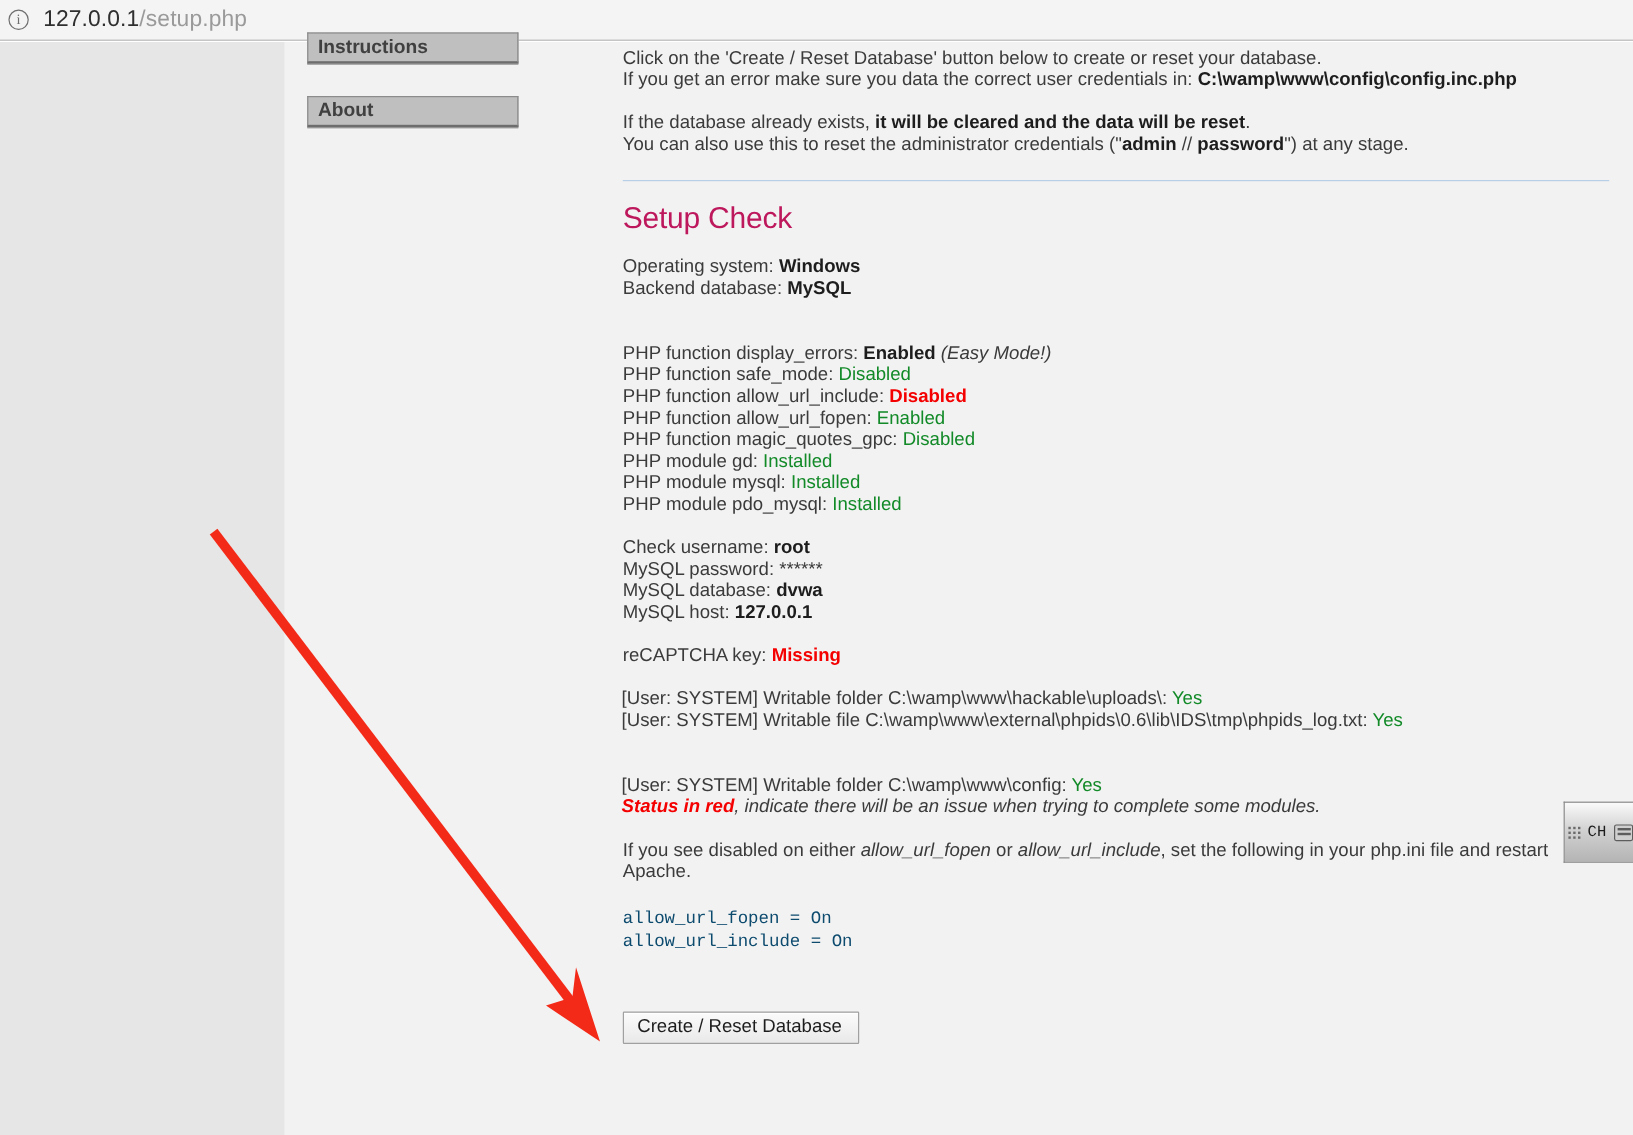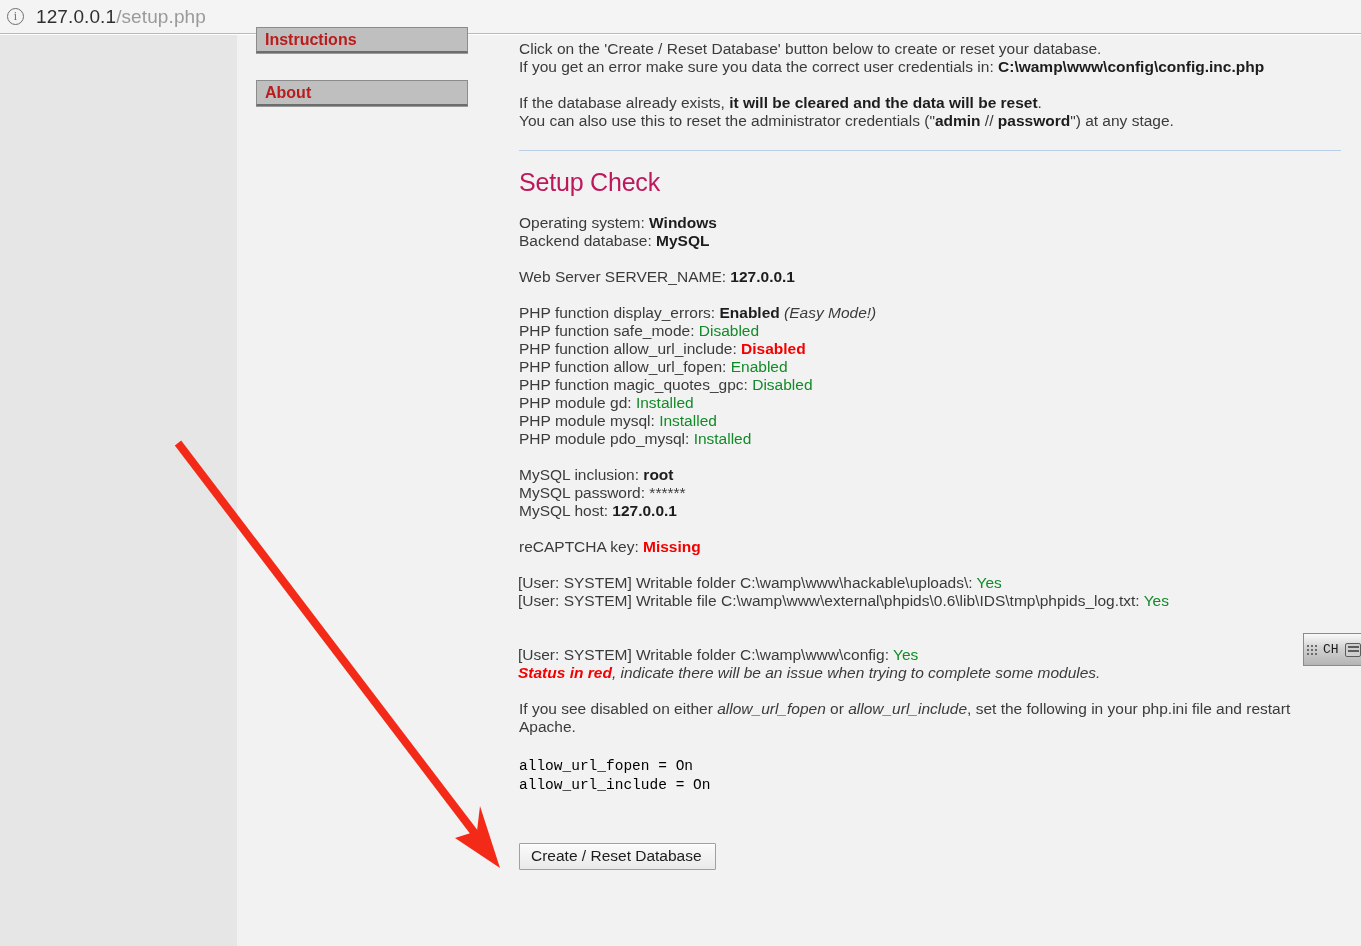--- a/index.html
+++ b/index.html
@@ -62,29 +62,29 @@
     background: #e6e6e6;
   }
 
   
   #sidebar {
     position: absolute;
     left: 256px; top: -8px;
     width: 212px;
   }
   .side-btn {
-    width: 212px;
+    width: 176px;
     height: 26px;
     background: #bfbfbf;
     border: 1px solid #8c8c8c;
     border-bottom: 2px solid #6d6d6d;
     box-sizing: border-box;
     font-size: 16px;
     font-weight: bold;
-    color: #b91c1c;
+    color: #404040;
     line-height: 24px;
     padding-left: 8px;
     box-shadow: 0 1px 0 #9a9a9a;
   }
   #side-btn-instructions { margin-bottom: 27px; }
 
   
   #content {
     position: absolute;
     left: 519px; top: 0px;
@@ -112,21 +112,21 @@
     font-size: 25px;
     font-weight: normal;
     color: #be185d;
     margin: 0;
     letter-spacing: -0.2px;
   }
 
   .code-line {
     font-family: "Liberation Mono", monospace;
     font-size: 14.5px;
-    color: #000000;
+    color: #0c4a6e;
     line-height: 19px;
   }
 
   #fs-block { margin-left: -1px; }
 
   #create-reset-button {
     margin-top: 0;
     padding: 3px 13px 4px 11px;
     font-size: 15.5px;
     font-family: "Liberation Sans", sans-serif;
@@ -142,22 +142,22 @@
   #annotation-arrow {
     position: absolute;
     left: 150px; top: 420px;
     width: 400px; height: 480px;
     pointer-events: none;
   }
 
   
   #ime-bar {
     position: absolute;
-    left: 1303px; top: 633px;
-    width: 58px; height: 33px;
+    left: 1303px; top: 668px;
+    width: 58px; height: 51px;
     background: linear-gradient(#fafafa, #d2d2d2 45%, #b4b4b4);
     border: 1px solid #8b8b8b;
     border-right: none;
     box-sizing: border-box;
     display: flex;
     align-items: center;
     overflow: hidden;
   }
   #ime-grip {
     width: 10px; height: 14px;
@@ -231,39 +231,39 @@
     <h2 id="setup-check-heading">Setup Check</h2>
 
     <div style="height:23px"></div>
 
     
     <p class="para"><span>Operating system: </span><span class="b">Windows</span></p>
     <p class="para"><span>Backend database: </span><span class="b">MySQL</span></p>
 
     <div class="spacer-18"></div>
 
-    <p class="para"><span>Web Server SERVER_NAME: </span><span class="b">127.0.0.1</span></p>
 
     <div class="spacer-18"></div>
 
     
     <p class="para"><span>PHP function display_errors: </span><span class="b">Enabled</span><span class="i"> (Easy Mode!)</span></p>
     <p class="para"><span>PHP function safe_mode: </span><span class="green">Disabled</span></p>
     <p class="para"><span>PHP function allow_url_include: </span><span class="red">Disabled</span></p>
     <p class="para"><span>PHP function allow_url_fopen: </span><span class="green">Enabled</span></p>
     <p class="para"><span>PHP function magic_quotes_gpc: </span><span class="green">Disabled</span></p>
     <p class="para"><span>PHP module gd: </span><span class="green">Installed</span></p>
     <p class="para"><span>PHP module mysql: </span><span class="green">Installed</span></p>
     <p class="para"><span>PHP module pdo_mysql: </span><span class="green">Installed</span></p>
 
     <div class="spacer-18"></div>
 
     
-    <p class="para"><span>MySQL inclusion: </span><span class="b">root</span></p>
+    <p class="para"><span>Check username: </span><span class="b">root</span></p>
     <p class="para"><span>MySQL password: </span><span>******</span></p>
+    <p class="para"><span>MySQL database: </span><span class="b">dvwa</span></p>
     <p class="para"><span>MySQL host: </span><span class="b">127.0.0.1</span></p>
 
     <div class="spacer-18"></div>
 
     <p class="para"><span>reCAPTCHA key: </span><span class="red">Missing</span></p>
 
     <div class="spacer-18"></div>
 
     <div id="fs-block">
       <p class="para"><span>[User: SYSTEM] Writable folder C:\wamp\www\hackable\uploads\: </span><span class="green">Yes</span></p>

